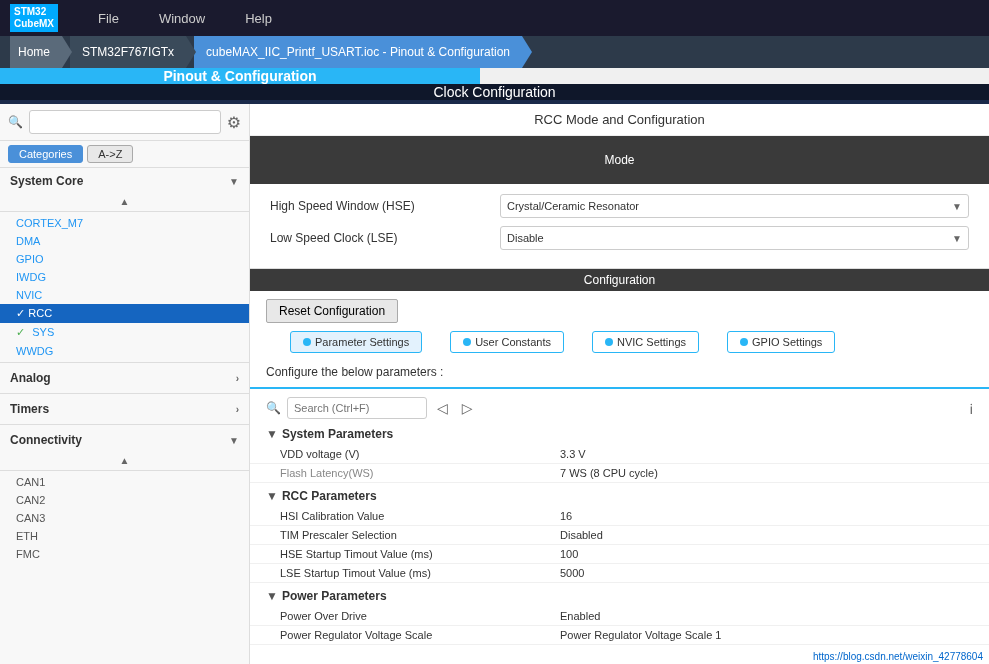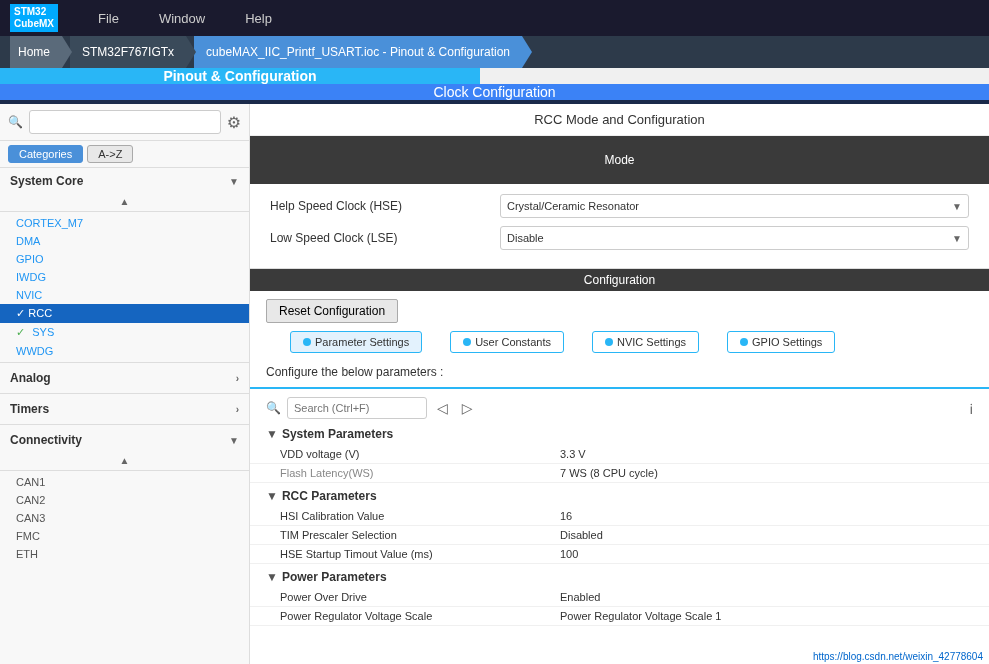--- a/index.html
+++ b/index.html
@@ -90,21 +90,21 @@
       display: flex;
       align-items: center;
       justify-content: center;
       flex: 1;
       max-width: 480px;
       font-size: 14px;
       font-weight: bold;
       cursor: pointer;
     }
     .tab-clock {
-      background: #3b82f6;
+      background: #0f172a;
       color: white;
       display: flex;
       align-items: center;
       justify-content: center;
       flex: 1;
       font-size: 14px;
       cursor: pointer;
     }
     .tab-additional {
       background: #1a2a4a;
@@ -510,34 +510,34 @@
       <div class="section-header">
         <span>Connectivity</span>
         <span class="section-chevron">▼</span>
       </div>
       <div class="scroll-arrow">▲</div>
       <div class="sidebar-divider"></div>
 
       <div class="sidebar-item gray">CAN1</div>
       <div class="sidebar-item gray">CAN2</div>
       <div class="sidebar-item gray">CAN3</div>
+      <div class="sidebar-item gray">ETH</div>
       <div class="sidebar-item gray">FMC</div>
-      <div class="sidebar-item gray">ETH</div>
     </div>
   </div>
 
   <div class="content-area">
 
     <div class="content-title">RCC Mode and Configuration</div>
 
     <div class="mode-section">Mode</div>
 
     <div class="mode-content">
       <div class="mode-row">
-        <div class="mode-label">Help Speed Clock (HSE)</div>
+        <div class="mode-label">High Speed Window (HSE)</div>
         <div class="mode-select">
           <span class="mode-select-text">Crystal/Ceramic Resonator</span>
           <span class="mode-select-arrow">▼</span>
         </div>
       </div>
       <div class="mode-row">
         <div class="mode-label">Low Speed Clock (LSE)</div>
         <div class="mode-select">
           <span class="mode-select-text">Disable</span>
           <span class="mode-select-arrow">▼</span>
@@ -609,20 +609,24 @@
             <div class="param-value">16</div>
           </div>
           <div class="param-row">
             <div class="param-name">TIM Prescaler Selection</div>
             <div class="param-value">Disabled</div>
           </div>
           <div class="param-row">
             <div class="param-name">HSE Startup Timout Value (ms)</div>
             <div class="param-value">100</div>
           </div>
+          <div class="param-row">
+            <div class="param-name">LSE Startup Timout Value (ms)</div>
+            <div class="param-value">5000</div>
+          </div>
         </div>
 
         <div class="param-group">
           <div class="param-group-header">
             <span class="chevron">▼</span>
             <span>Power Parameters</span>
           </div>
           <div class="param-row">
             <div class="param-name">Power Over Drive</div>
             <div class="param-value">Enabled</div>

